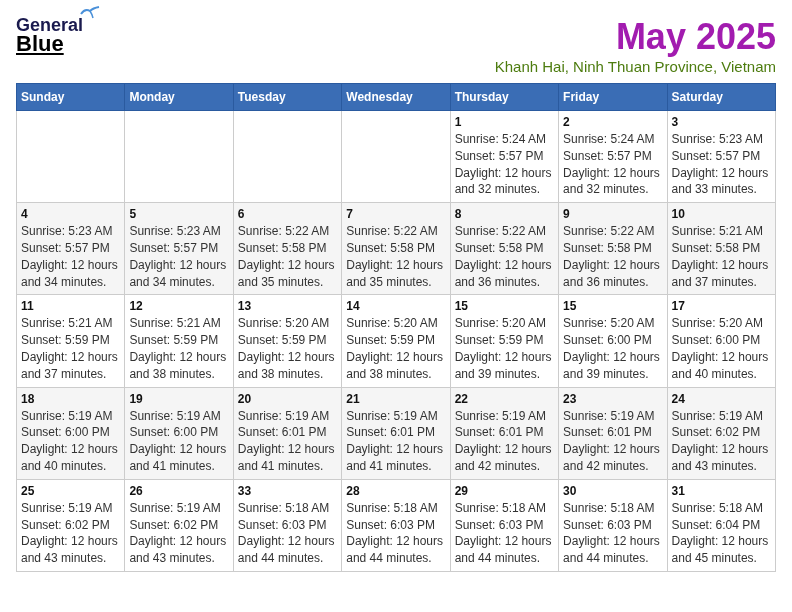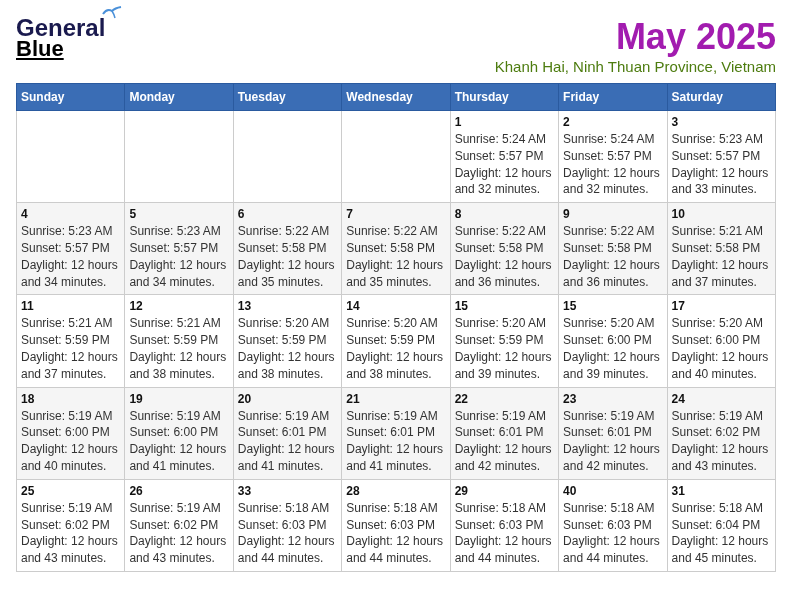--- a/index.html
+++ b/index.html
@@ -73,21 +73,21 @@
       background: #fff !important;
     }
   </style>
 </head>
 <body>
 
 <div class="header">
   <div class="logo">
     <div style="display:flex; align-items:center; gap:2px;">
       <div style="position:relative; display:inline-block;">
-        <span style="font-size:24px; font-weight:bold; color:#1a1a4e; line-height:1;">General</span>
+        <span style="font-size:18px; font-weight:bold; color:#1a1a4e; line-height:1;">General</span>
         <svg style="position:absolute; top:-10px; right:-18px;" width="22" height="16" viewBox="0 0 22 16">
           <path d="M2,8 Q6,2 11,5 Q14,2 20,1" stroke="#4a90d9" stroke-width="2" fill="none"></path>
           <path d="M11,5 Q13,8 14,12" stroke="#4a90d9" stroke-width="1.5" fill="none"></path>
         </svg>
       </div>
     </div>
     <span style="font-size:22px; font-weight:bold; color:#000000; line-height:1; margin-top:-2px;text-decoration:underline;">Blue</span>
   </div>
   <div class="title-section">
     <div class="month-title">May 2025</div>
@@ -318,21 +318,21 @@
 and 44 minutes.</div>
         </td>
         <td>
           <div class="day-num">29</div>
           <div class="day-info" style="white-space: pre-line;">Sunrise: 5:18 AM
 Sunset: 6:03 PM
 Daylight: 12 hours
 and 44 minutes.</div>
         </td>
         <td>
-          <div class="day-num">40</div>
+          <div class="day-num">30</div>
           <div class="day-info" style="white-space: pre-line;">Sunrise: 5:18 AM
 Sunset: 6:03 PM
 Daylight: 12 hours
 and 44 minutes.</div>
         </td>
         <td>
           <div class="day-num">31</div>
           <div class="day-info" style="white-space: pre-line;">Sunrise: 5:18 AM
 Sunset: 6:04 PM
 Daylight: 12 hours

